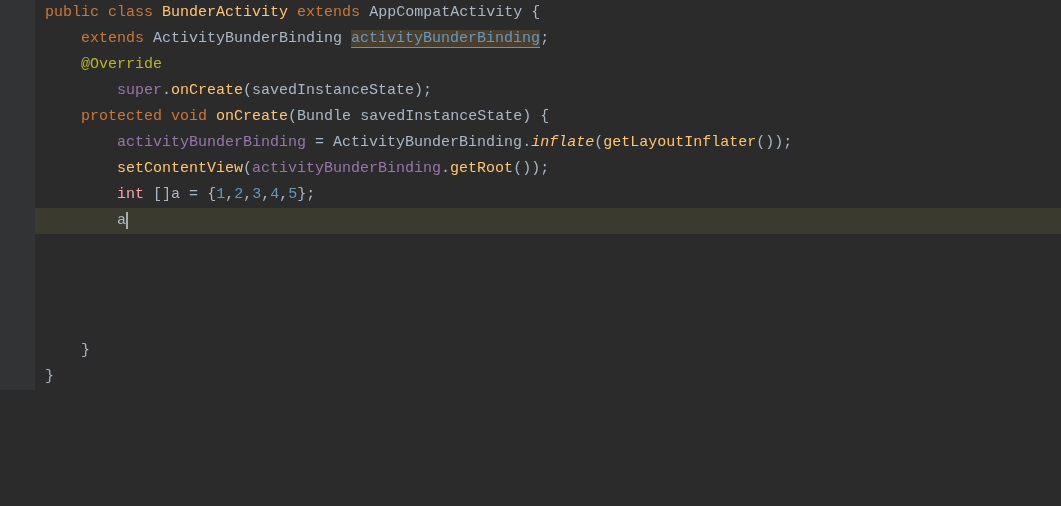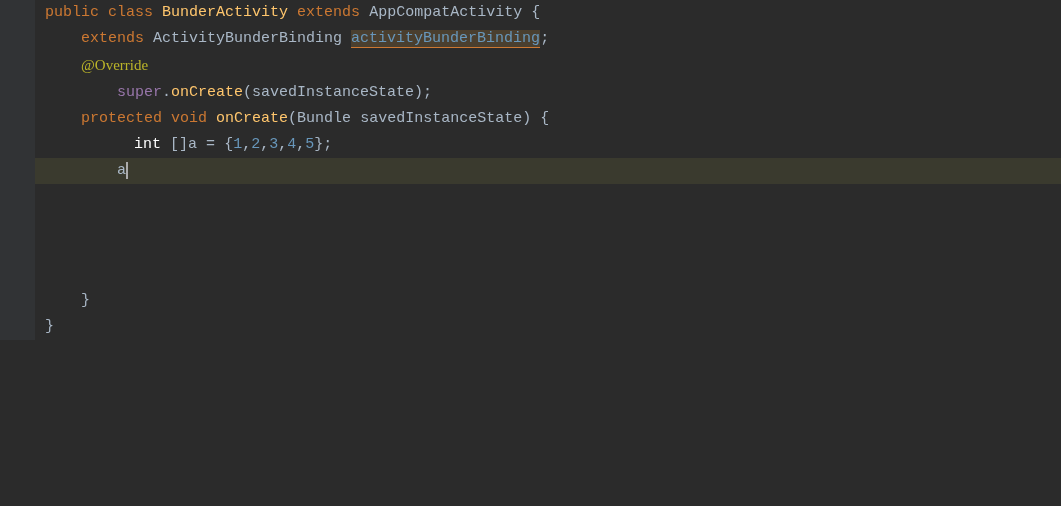--- a/index.html
+++ b/index.html
@@ -67,25 +67,25 @@
       line-height: 20px;
     }
 
     
     .kw-public { color: #cc7832; }
     .kw-class { color: #cc7832; }
     .kw-extends { color: #cc7832; }
     .kw-private { color: #cc7832; }
     .kw-protected { color: #cc7832; }
     .kw-void { color: #cc7832; }
-    .kw-int { color: #ffffff; margin-left: 17px; }
+    .kw-int { color: #fca5a5; }
 
     .class-name { color: #a9b7c6; }
     .class-name-def { color: #ffc66d; }
-    .annotation { color: #bbb529; font-family: Liberation Serif, serif; }
+    .annotation { color: #bbb529; }
     .method-name { color: #ffc66d; }
     .number { color: #6897bb; }
     .param { color: #a9b7c6; }
     .highlighted-var {
       color: #6897bb;
       background-color: #4a3f2f;
       border-bottom: 1px solid #cc7832;
     }
     .local-var { color: #9876aa; }
     .italic-method { font-style: italic; color: #ffc66d; }
@@ -128,21 +128,29 @@
     <div class="code-line">
       <div class="gutter"></div>
       <div class="line-content">        <span class="local-var">super</span><span class="punctuation">.</span><span class="method-name">onCreate</span><span class="punctuation">(</span><span class="param">savedInstanceState</span><span class="punctuation">);</span></div>
     </div>
 
     <div class="code-line">
       <div class="gutter"></div>
       <div class="line-content">    <span class="kw-protected">protected</span> <span class="kw-void">void</span> <span class="method-name">onCreate</span><span class="punctuation">(</span><span class="class-name">Bundle</span> <span class="param">savedInstanceState</span><span class="punctuation">) {</span></div>
     </div>
 
+    <div class="code-line">
+      <div class="gutter"></div>
+      <div class="line-content">        <span class="local-var">activityBunderBinding</span> <span class="punctuation">=</span> <span class="class-name">ActivityBunderBinding</span><span class="punctuation">.</span><span class="italic-method">inflate</span><span class="punctuation">(</span><span class="method-name">getLayoutInflater</span><span class="punctuation">());</span></div>
+    </div>
 
+    <div class="code-line">
+      <div class="gutter"></div>
+      <div class="line-content">        <span class="method-name">setContentView</span><span class="punctuation">(</span><span class="local-var">activityBunderBinding</span><span class="punctuation">.</span><span class="method-name">getRoot</span><span class="punctuation">());</span></div>
+    </div>
 
     <div class="code-line">
       <div class="gutter"></div>
       <div class="line-content">        <span class="kw-int">int</span> <span class="punctuation">[]</span><span class="param">a</span> <span class="punctuation">=</span> <span class="punctuation">{</span><span class="number">1</span><span class="punctuation">,</span><span class="number">2</span><span class="punctuation">,</span><span class="number">3</span><span class="punctuation">,</span><span class="number">4</span><span class="punctuation">,</span><span class="number">5</span><span class="punctuation">};</span></div>
     </div>
 
     <div class="code-line current-line">
       <div class="gutter active"></div>
       <div class="line-content">        <span class="param">a</span><span class="cursor"></span></div>
     </div>

